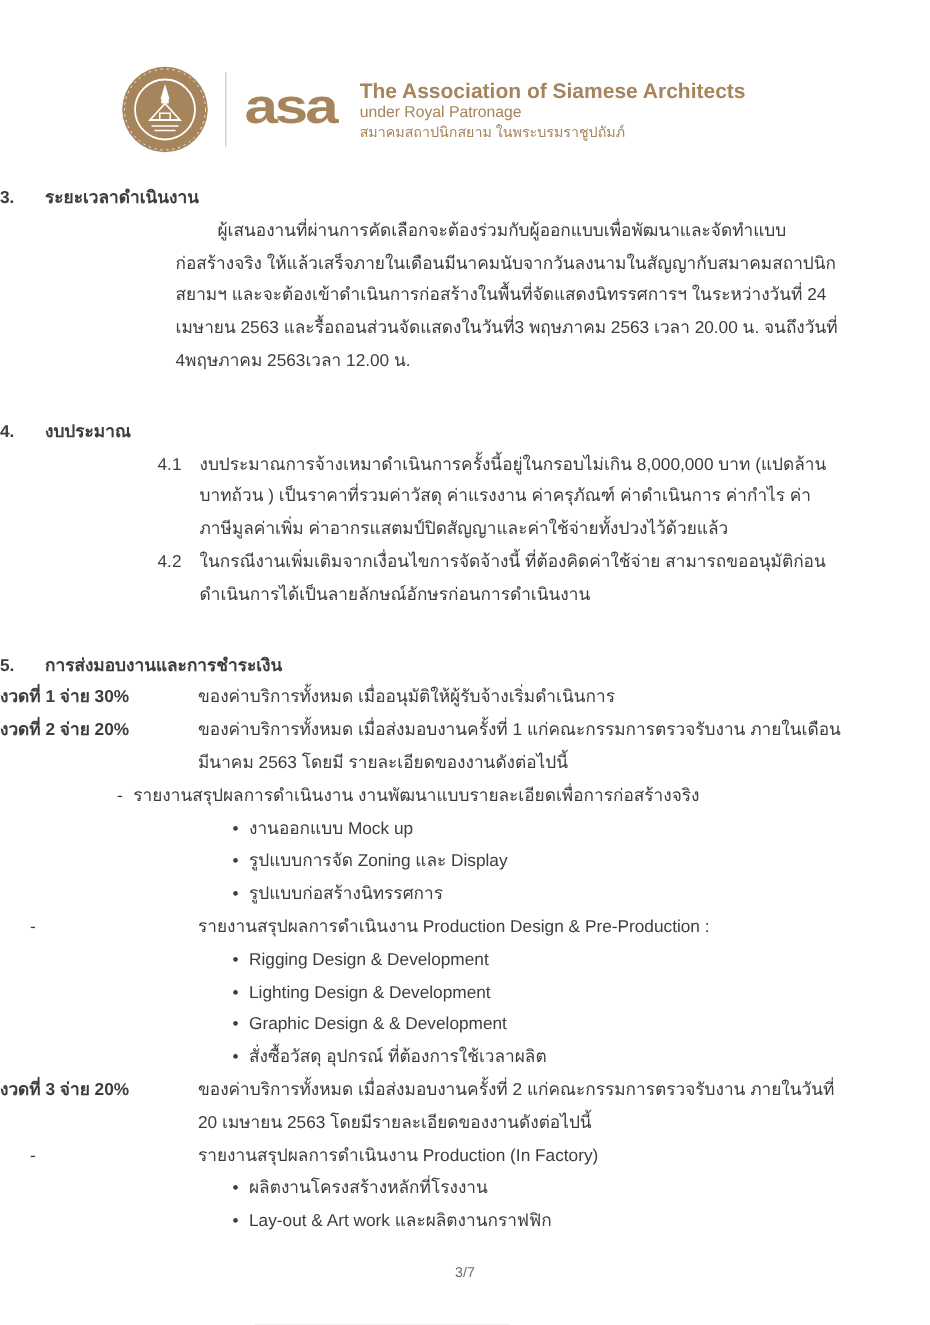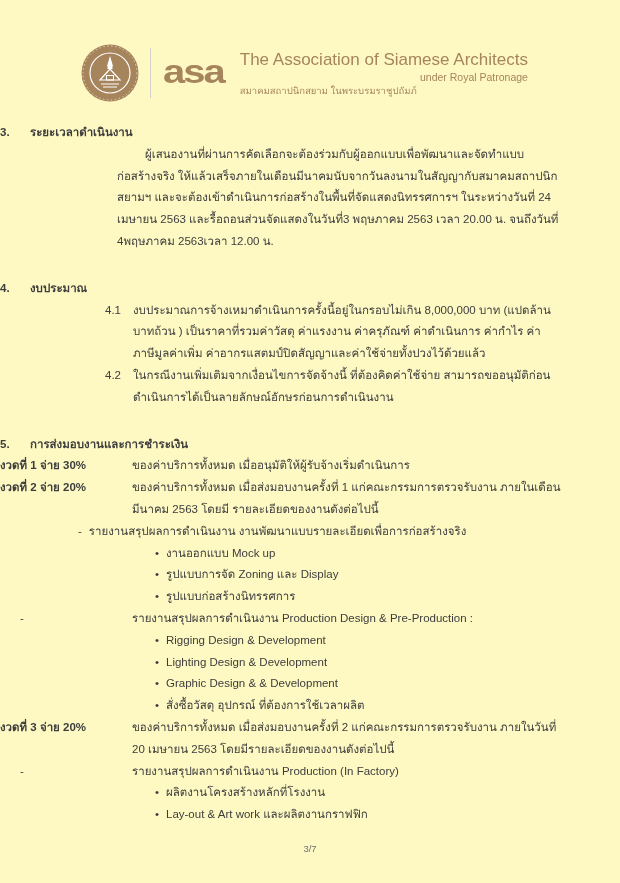--- a/index.html
+++ b/index.html
@@ -1,33 +1,33 @@
 <!DOCTYPE html>
 <html><head>
 <meta charset="utf-8">
 <style>
   html,body { margin:0; padding:0; background:#e8e8e8; }
   .page {
     position:relative; width:620px; height:883px; margin:0 auto;
-    background:#fef9c3; overflow:hidden;
+    background:#ffffff; overflow:hidden;
     font-family:"Liberation Sans","DejaVu Sans",sans-serif;
     color:#3d3d3d;
   }
   
   .header { position:absolute; top:42px; left:80px; display:flex; align-items:center; }
   .seal { width:60px; height:62px; flex:0 0 auto; }
   .hdr-divider { width:1px; height:50px; background:#d6d2cb; margin:0 12px 0 10px; }
   .asa-wordmark {
     font-weight:800; font-size:40px; letter-spacing:-2px; line-height:1;
     color:#a6845c; transform:scaleY(.82); transform-origin:center;
     font-family:"Liberation Sans",sans-serif; padding-bottom:4px;
   }
   .org-block { margin-left:16px; color:#a6845c; line-height:1.3; }
-  .org-name { font-weight:normal; font-size:17px; }
-  .org-sub  { font-size:10.5px;text-align:right; }
+  .org-name { font-weight:bold; font-size:14px; }
+  .org-sub  { font-size:10.5px; }
   .org-th   { font-size:9.5px; }
   
   .content { position:absolute; top:122px; left:0; right:0; font-size:11.5px; line-height:21.8px; }
   .sec-head { font-weight:bold; }
   .sec-num  { display:inline-block; width:30px; }
   .para { padding-left:117px; padding-right:58px; text-indent:28px; }
   .sub-item { display:flex; padding-left:105px; }
   .sub-num  { flex:0 0 28px; }
   .sub-text { flex:1; padding-right:69px; }
   .gap-section { height:25px; }

